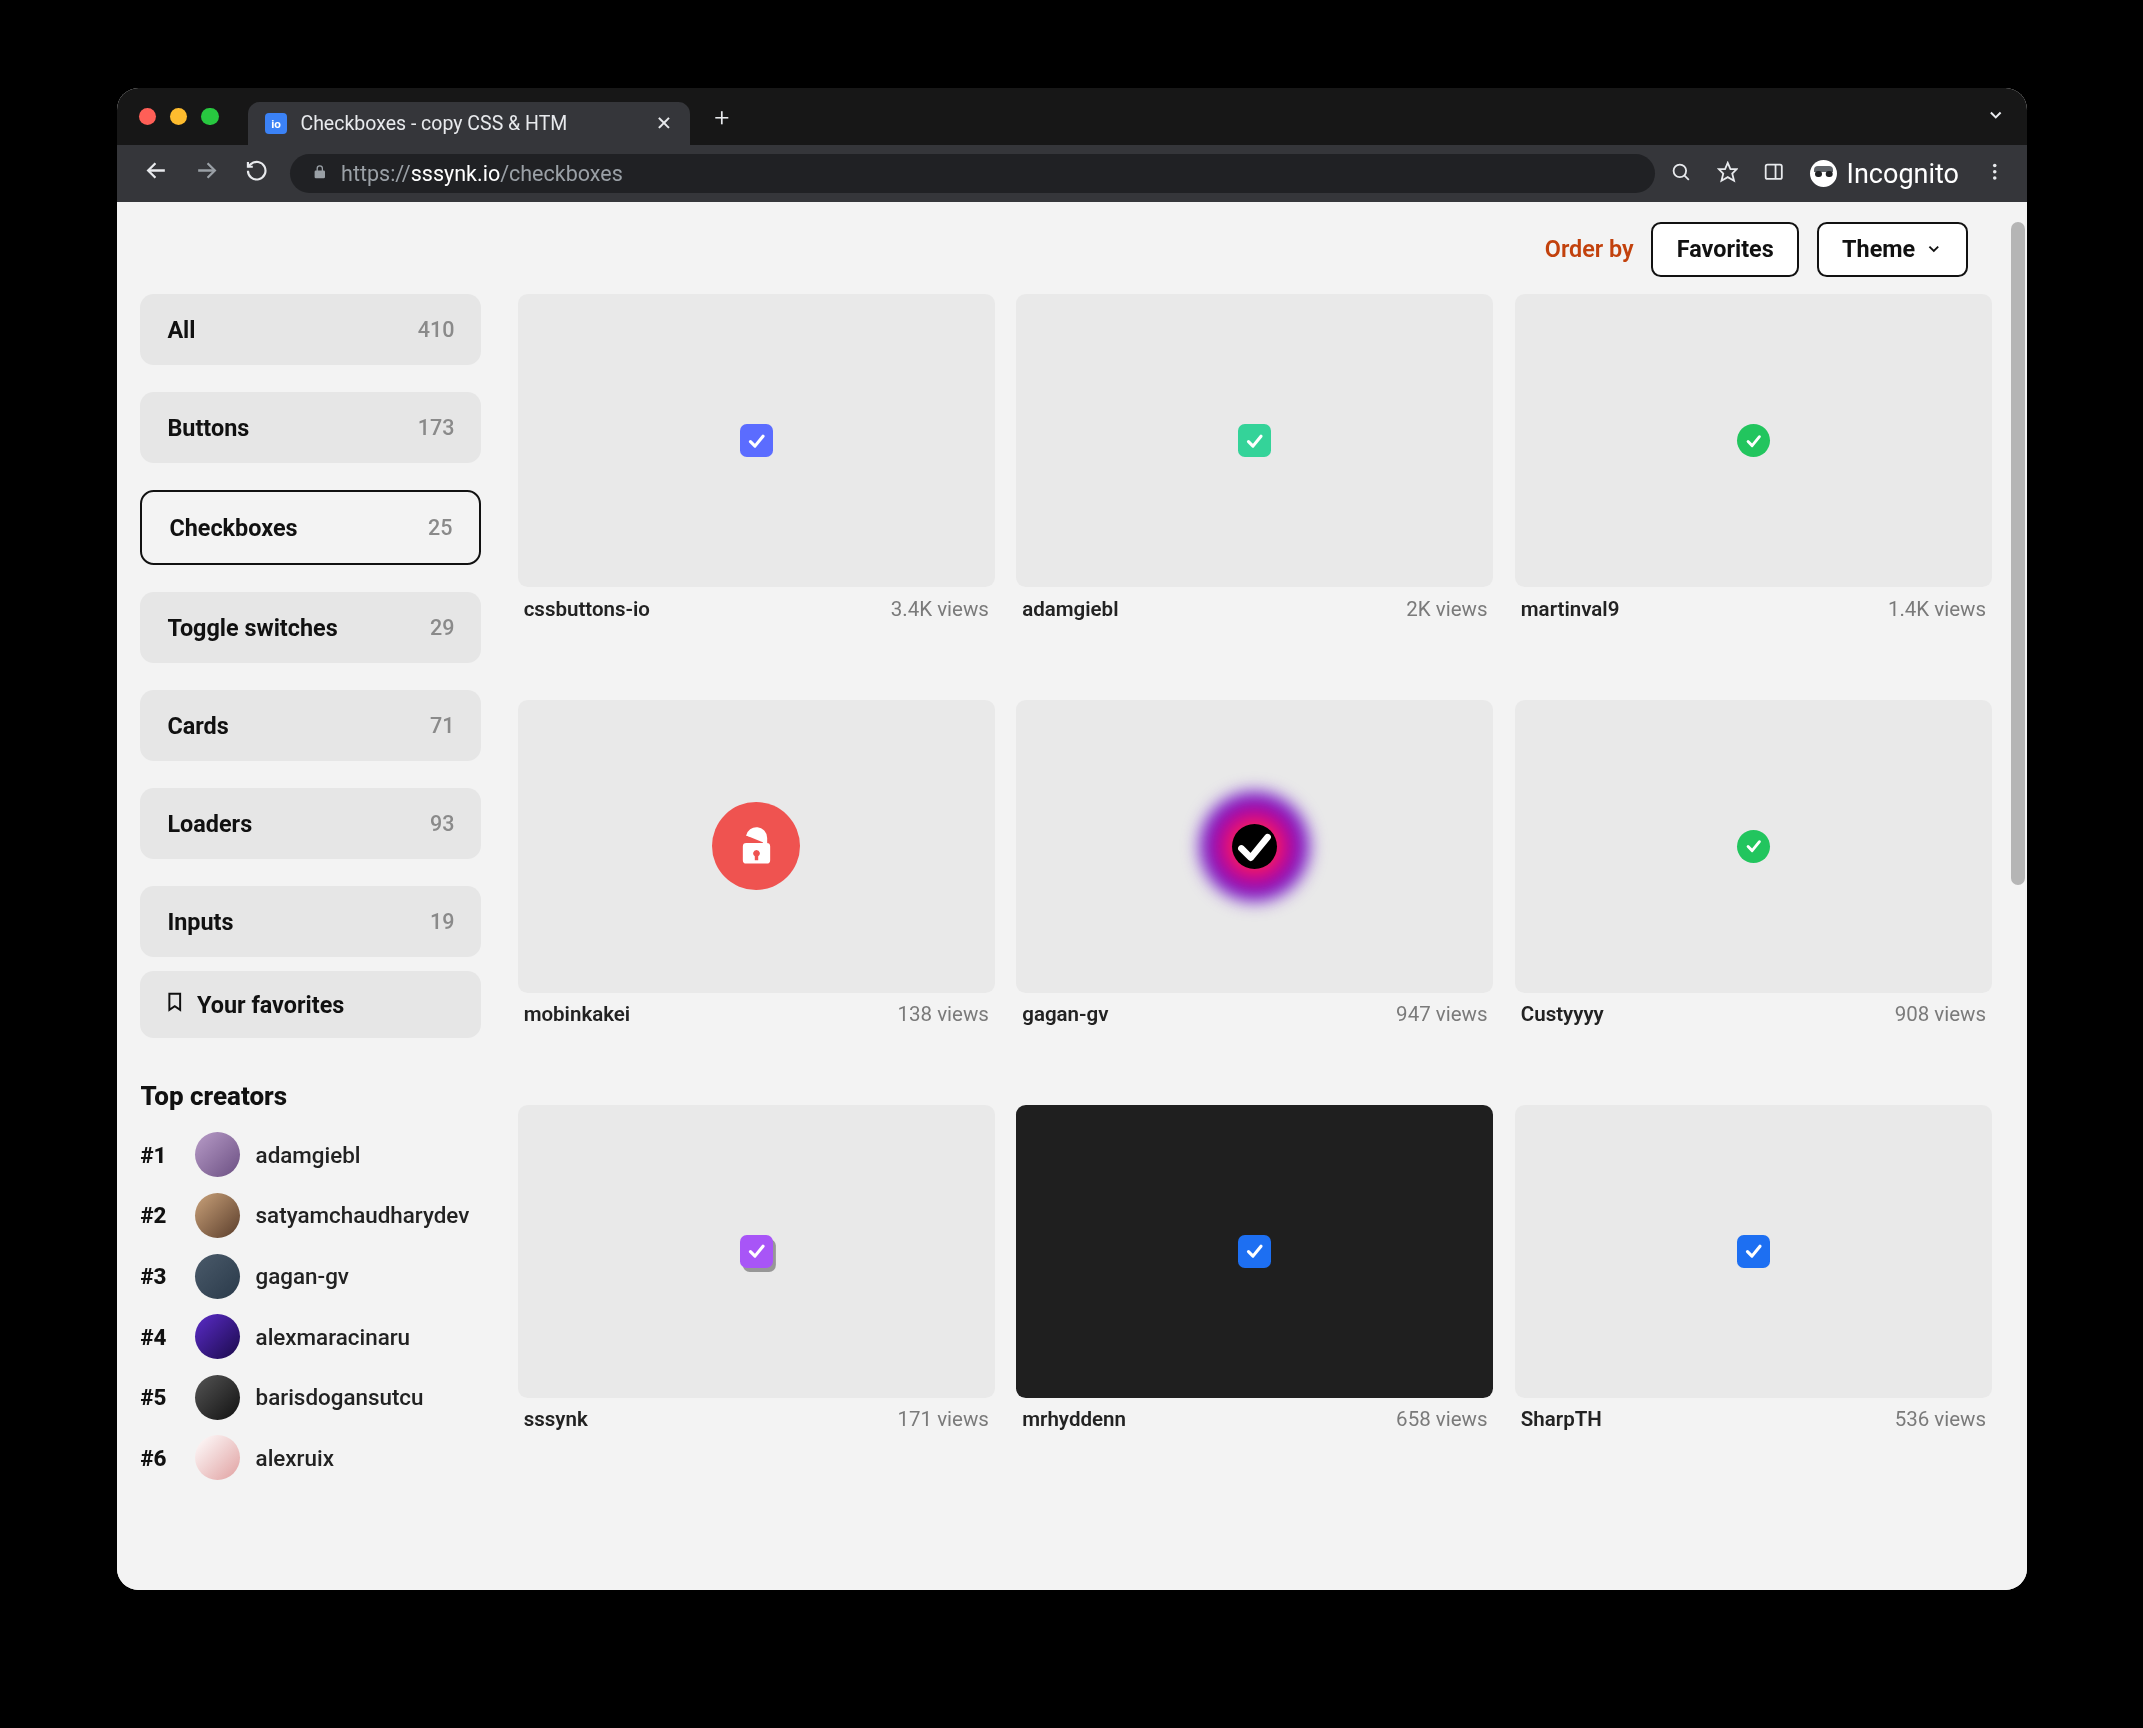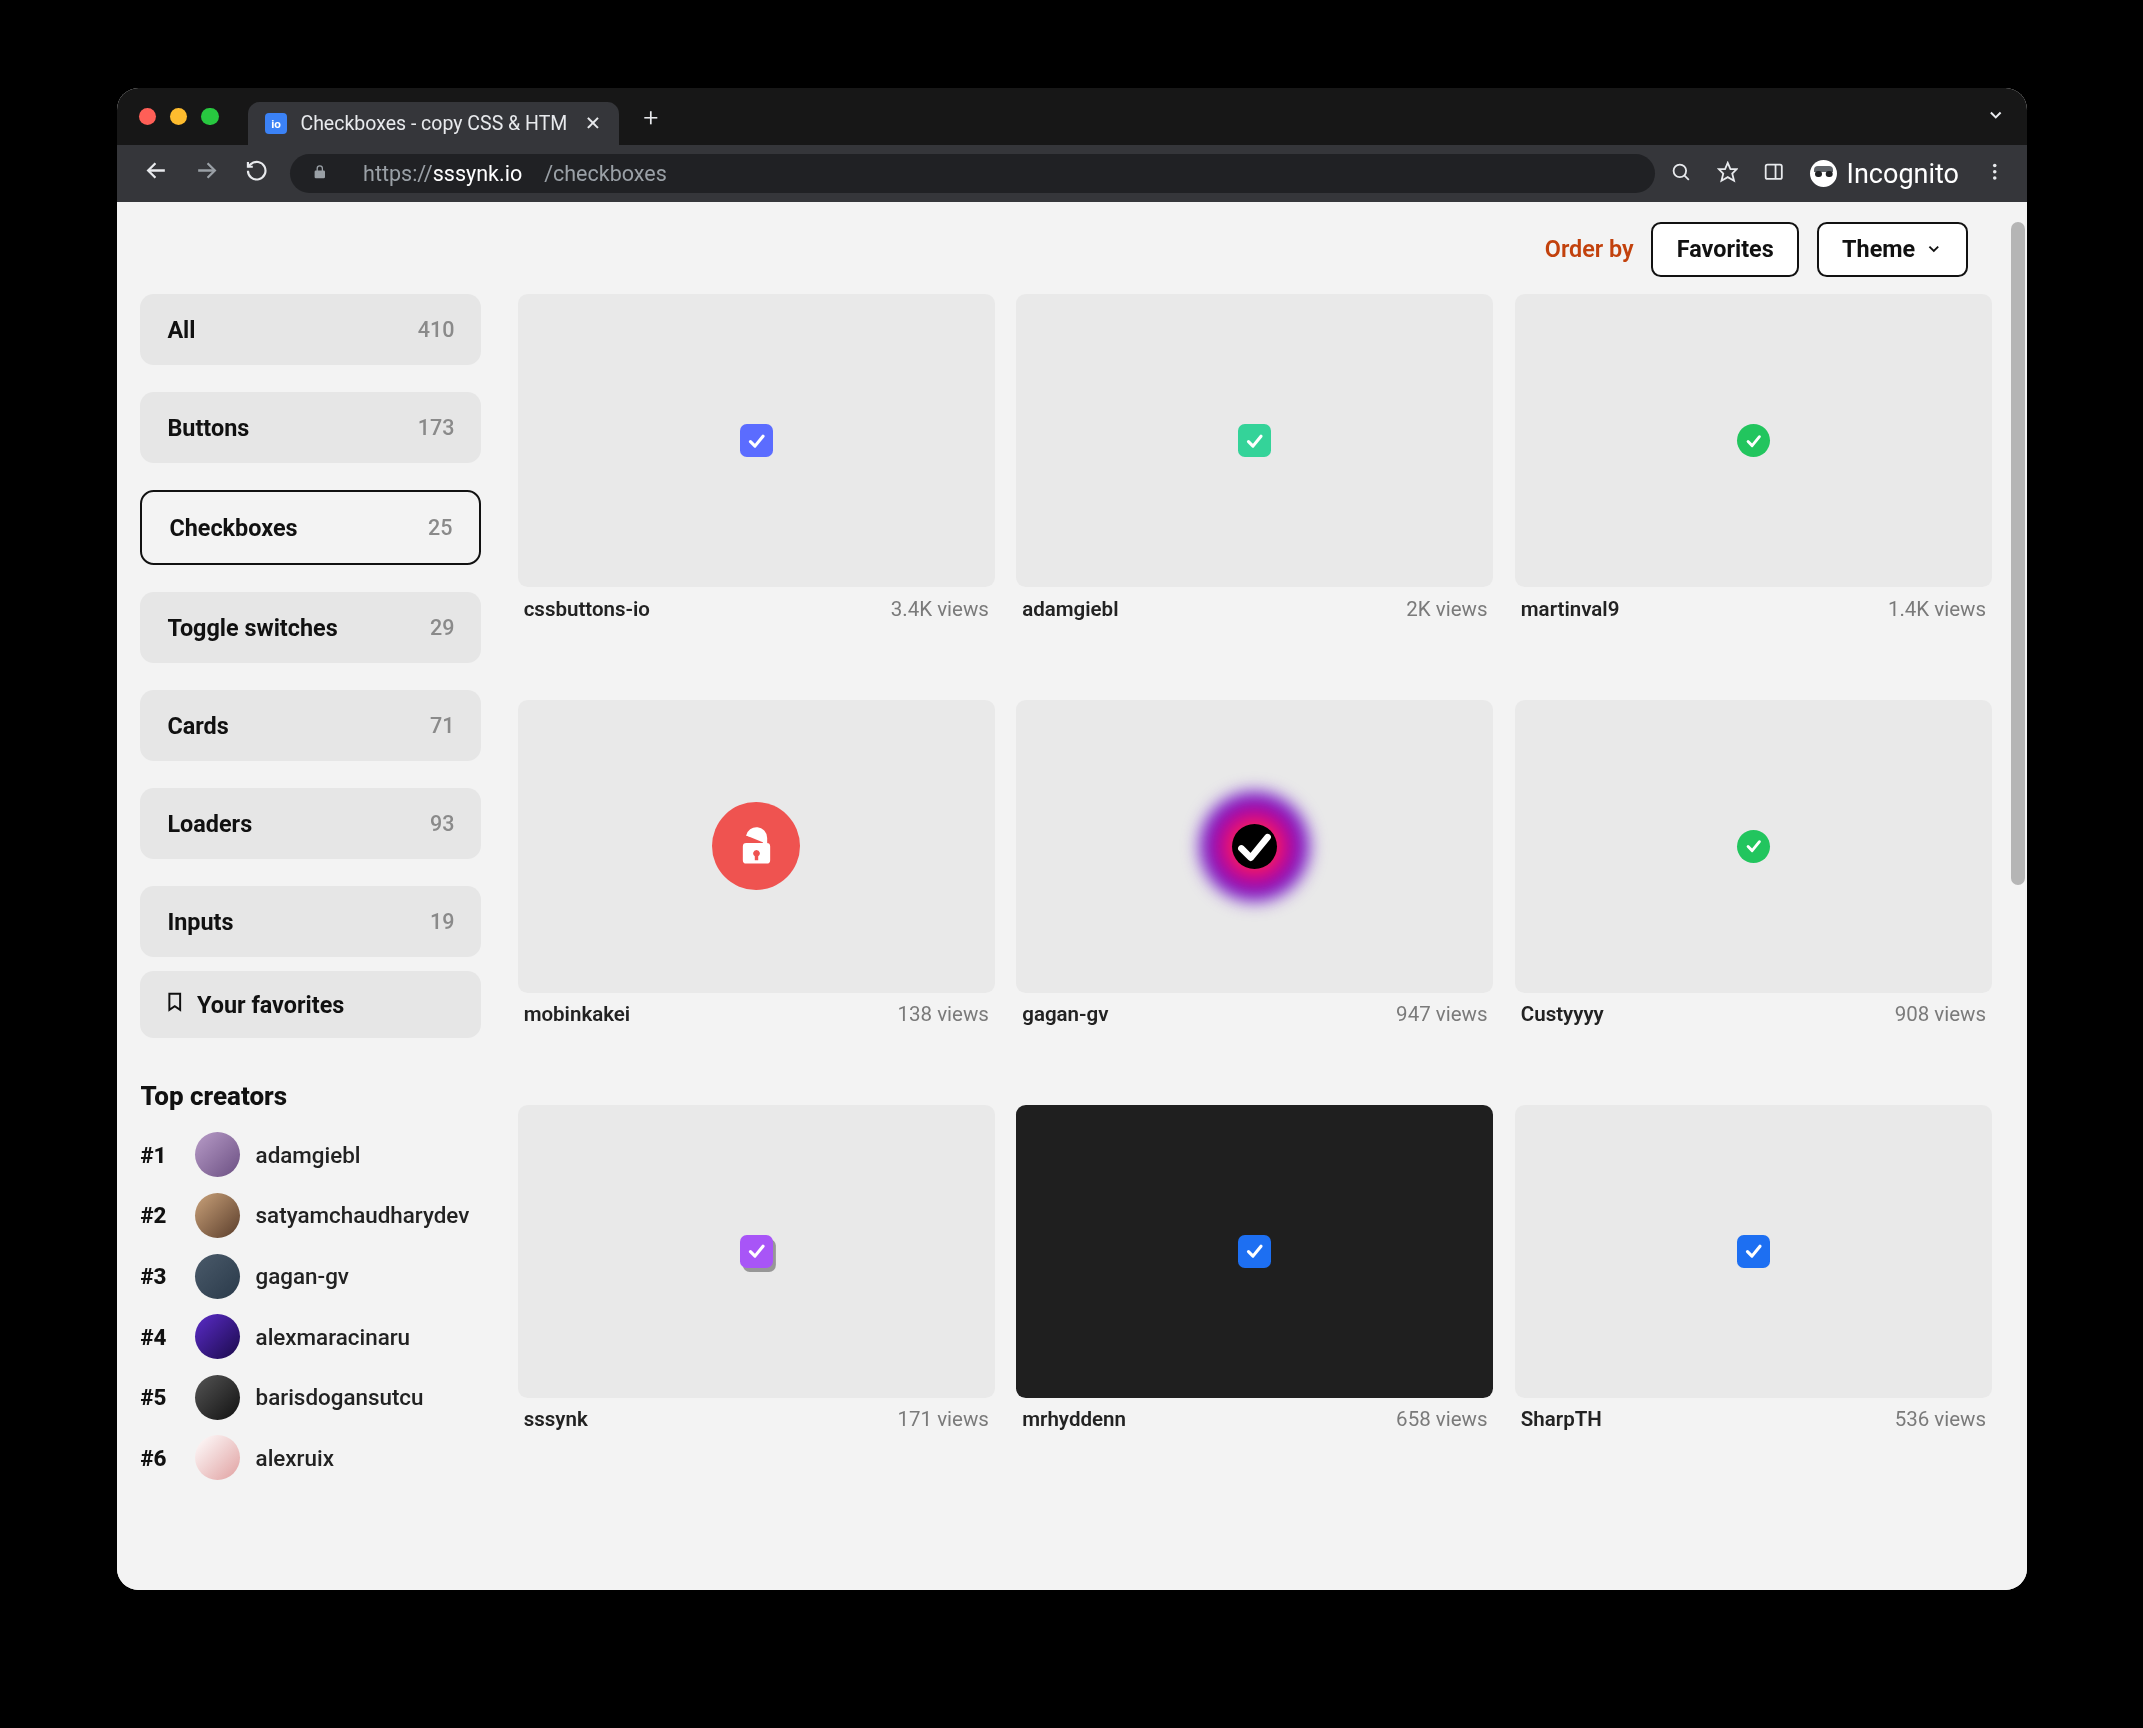--- a/index.html
+++ b/index.html
@@ -48,21 +48,21 @@
   .dot.y { background: #febc2e; }
   .dot.g { background: #28c840; }
   .tab {
     display: flex; align-items: center; gap: 13.7px;
     background: var(--chrome-tab);
     color: var(--chrome-text);
     height: 43px;
     padding: 0 17.6px;
     border-radius: 11.7px 11.7px 0 0;
     font-size: 19.5px;
-    width: 371px;
+    width: 442px;
   }
   .tab .favicon { width:21.5px; height:21.5px; background:#3b82f6; border-radius:3.9px; font-size:11.7px; color:white; display:flex; align-items:center; justify-content:center; font-weight:bold;}
   .tab .title { flex:1; white-space:nowrap; overflow:hidden; text-overflow: clip; }
   .tab .close { color: var(--chrome-text); }
   .newtab { color: var(--chrome-text); font-size:25px; padding: 0 19.5px; align-self:center;}
   .tab-dropdown { position:absolute; right:21.5px; top:50%; transform:translateY(-50%); color:var(--chrome-text);}
   
   .toolbar {
     height: 57px;
     background: var(--chrome-tab);
@@ -80,21 +80,21 @@
     border-radius: 29px;
     height: 39px;
     display: flex;
     align-items: center;
     padding: 0 21.5px;
     gap: 13.7px;
     color: var(--chrome-text);
     font-size: 21.5px;
   }
   .omnibox .lock { font-size:17.6px; color: var(--chrome-subtext);}
-  .url-dim { color: var(--chrome-subtext); margin-left: 22px; }
+  .url-dim { color: var(--chrome-subtext); }
   .url-bright { color: #fff; }
   .toolbar-icons { display:flex; align-items:center; gap:25px; font-size:27px;}
   .incognito-pill { display:flex; align-items:center; gap:9.8px; color:#fff; }
   .incognito-pill .icn { width:27px; height:27px; border-radius:50%; background:#fff; position:relative;}
   .incognito-pill .icn::after{ content:""; position:absolute; left:4.9px; top:10.7px; width:6.8px; height:6.8px; border-radius:50%; background:#202124; box-shadow: 10.7px 0 0 #202124; }
   .incognito-pill .icn::before{ content:""; position:absolute; left:3.9px; top:5.9px; width:19.5px; height:5.9px; background:#5f6368; border-radius:3.9px 3.9px 0 0;}
   
   
   .page {
     position: relative;

